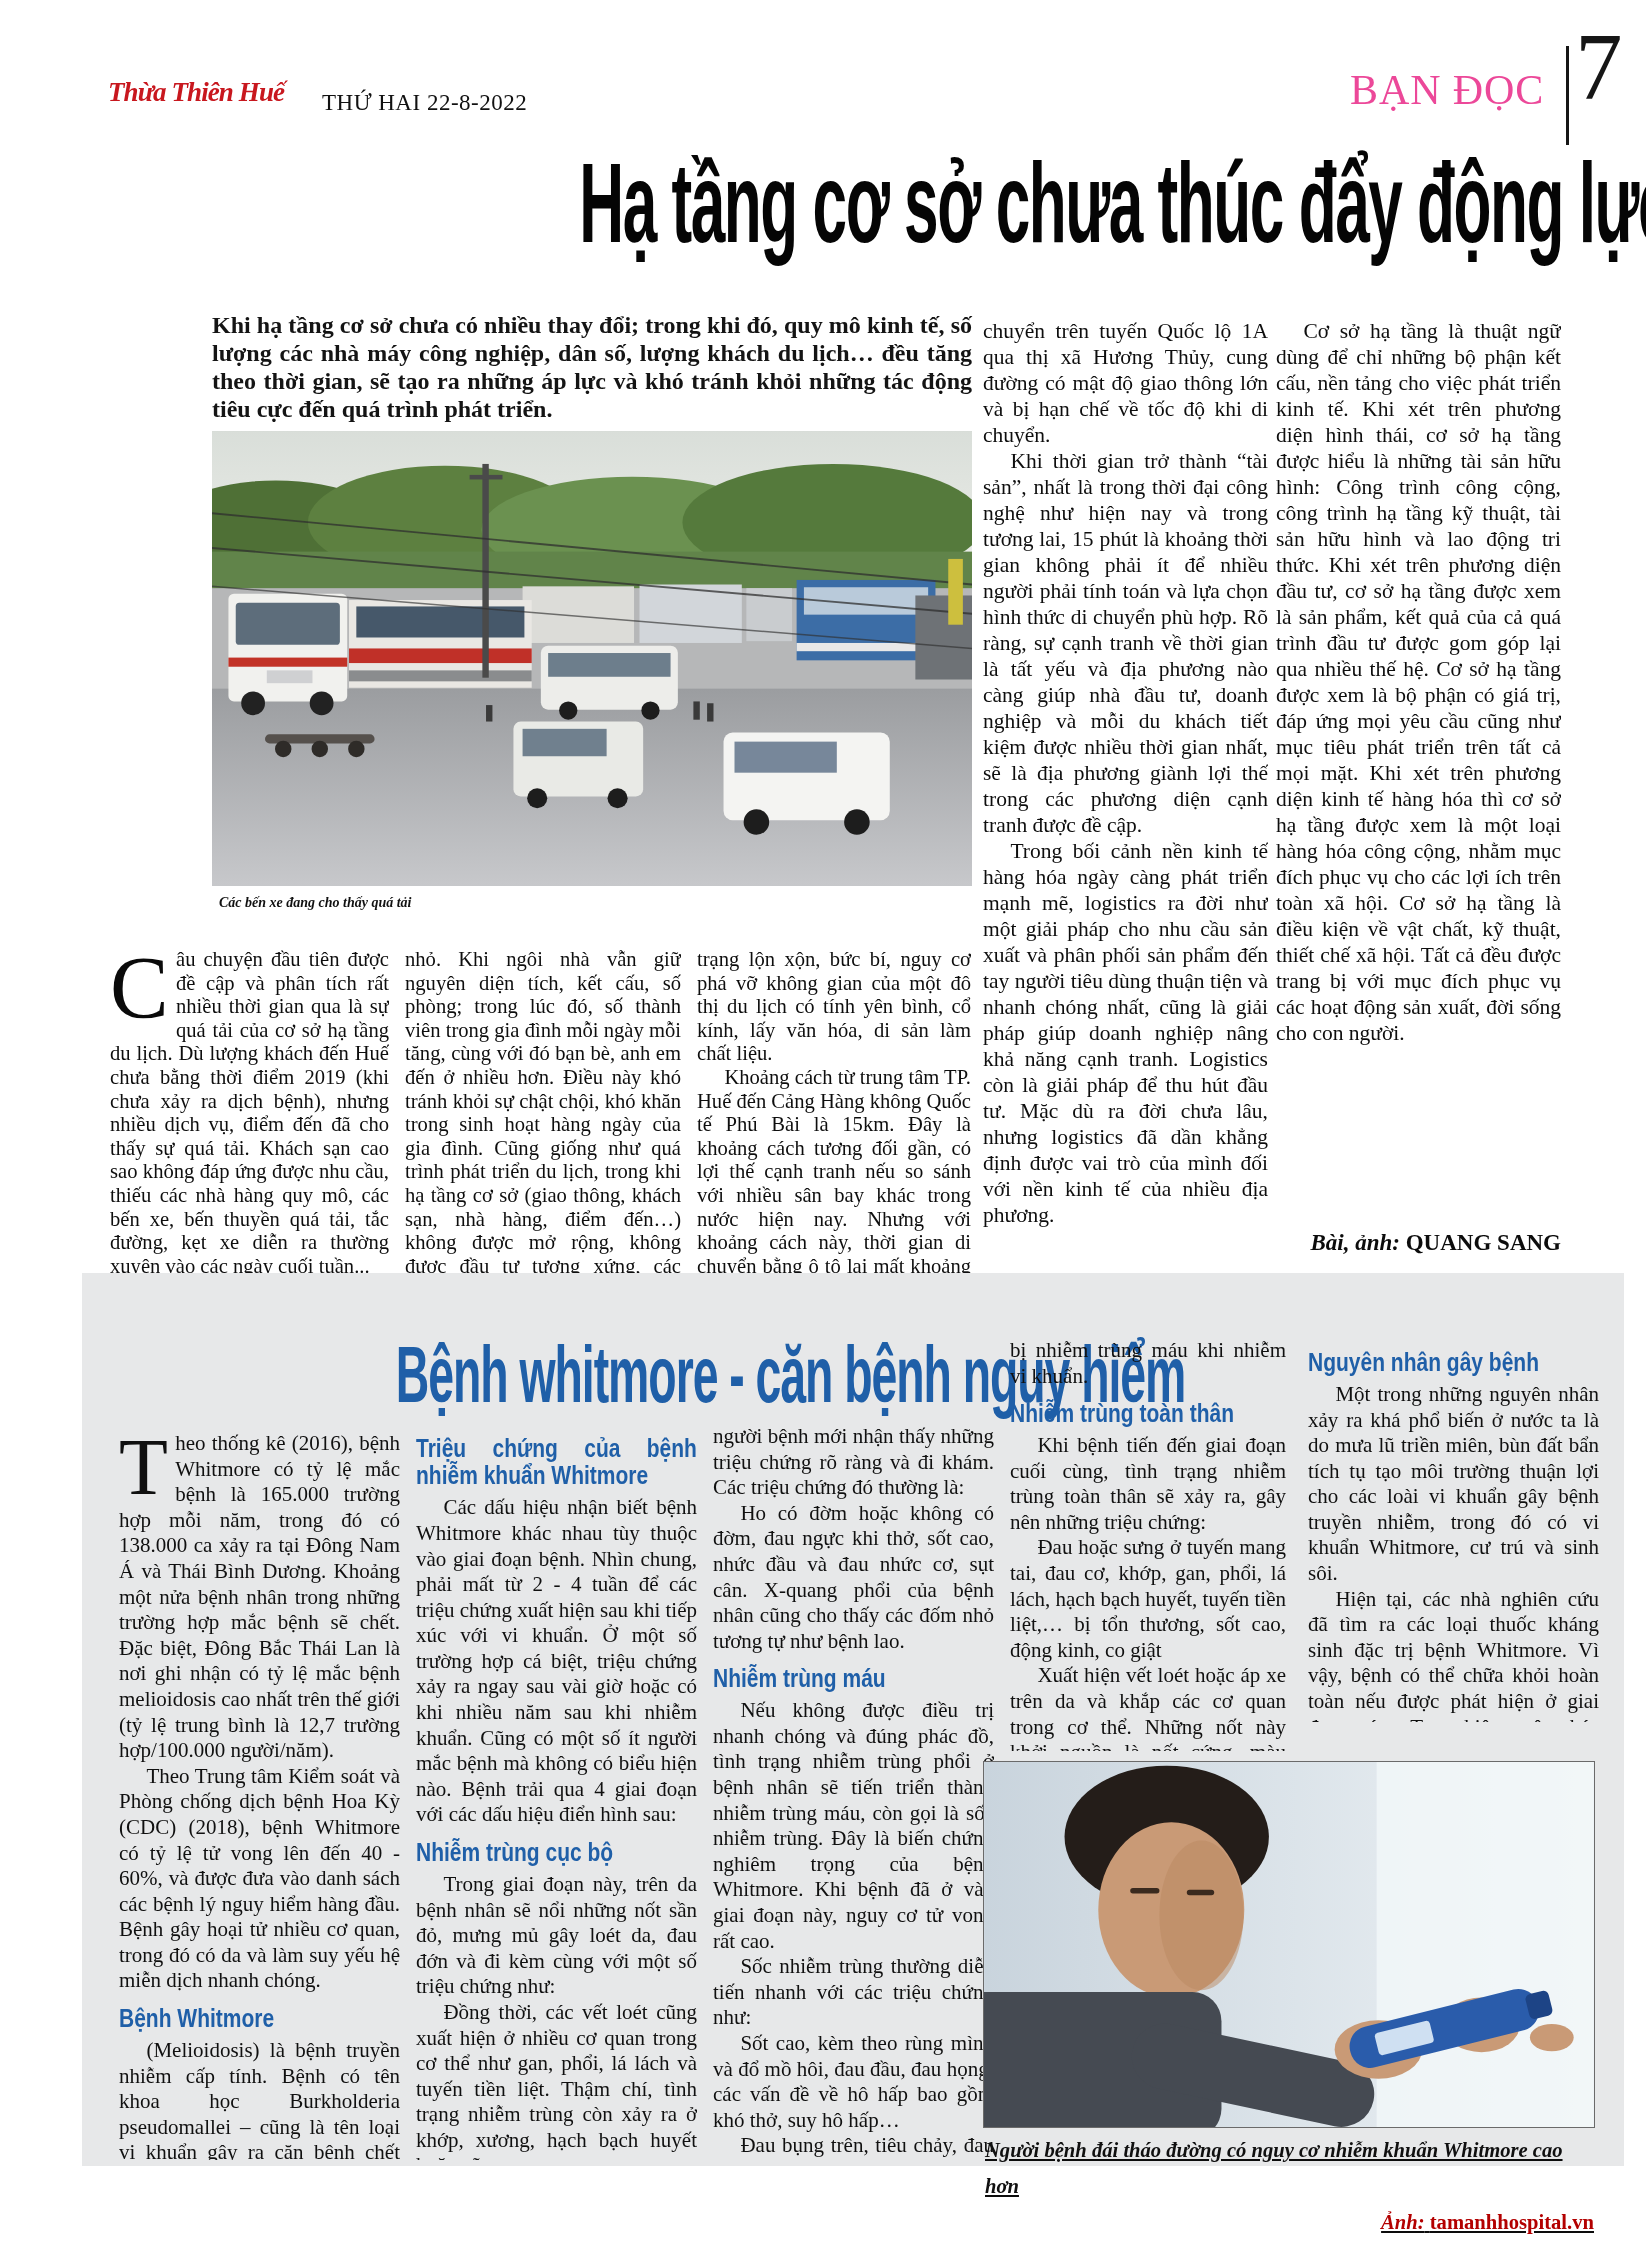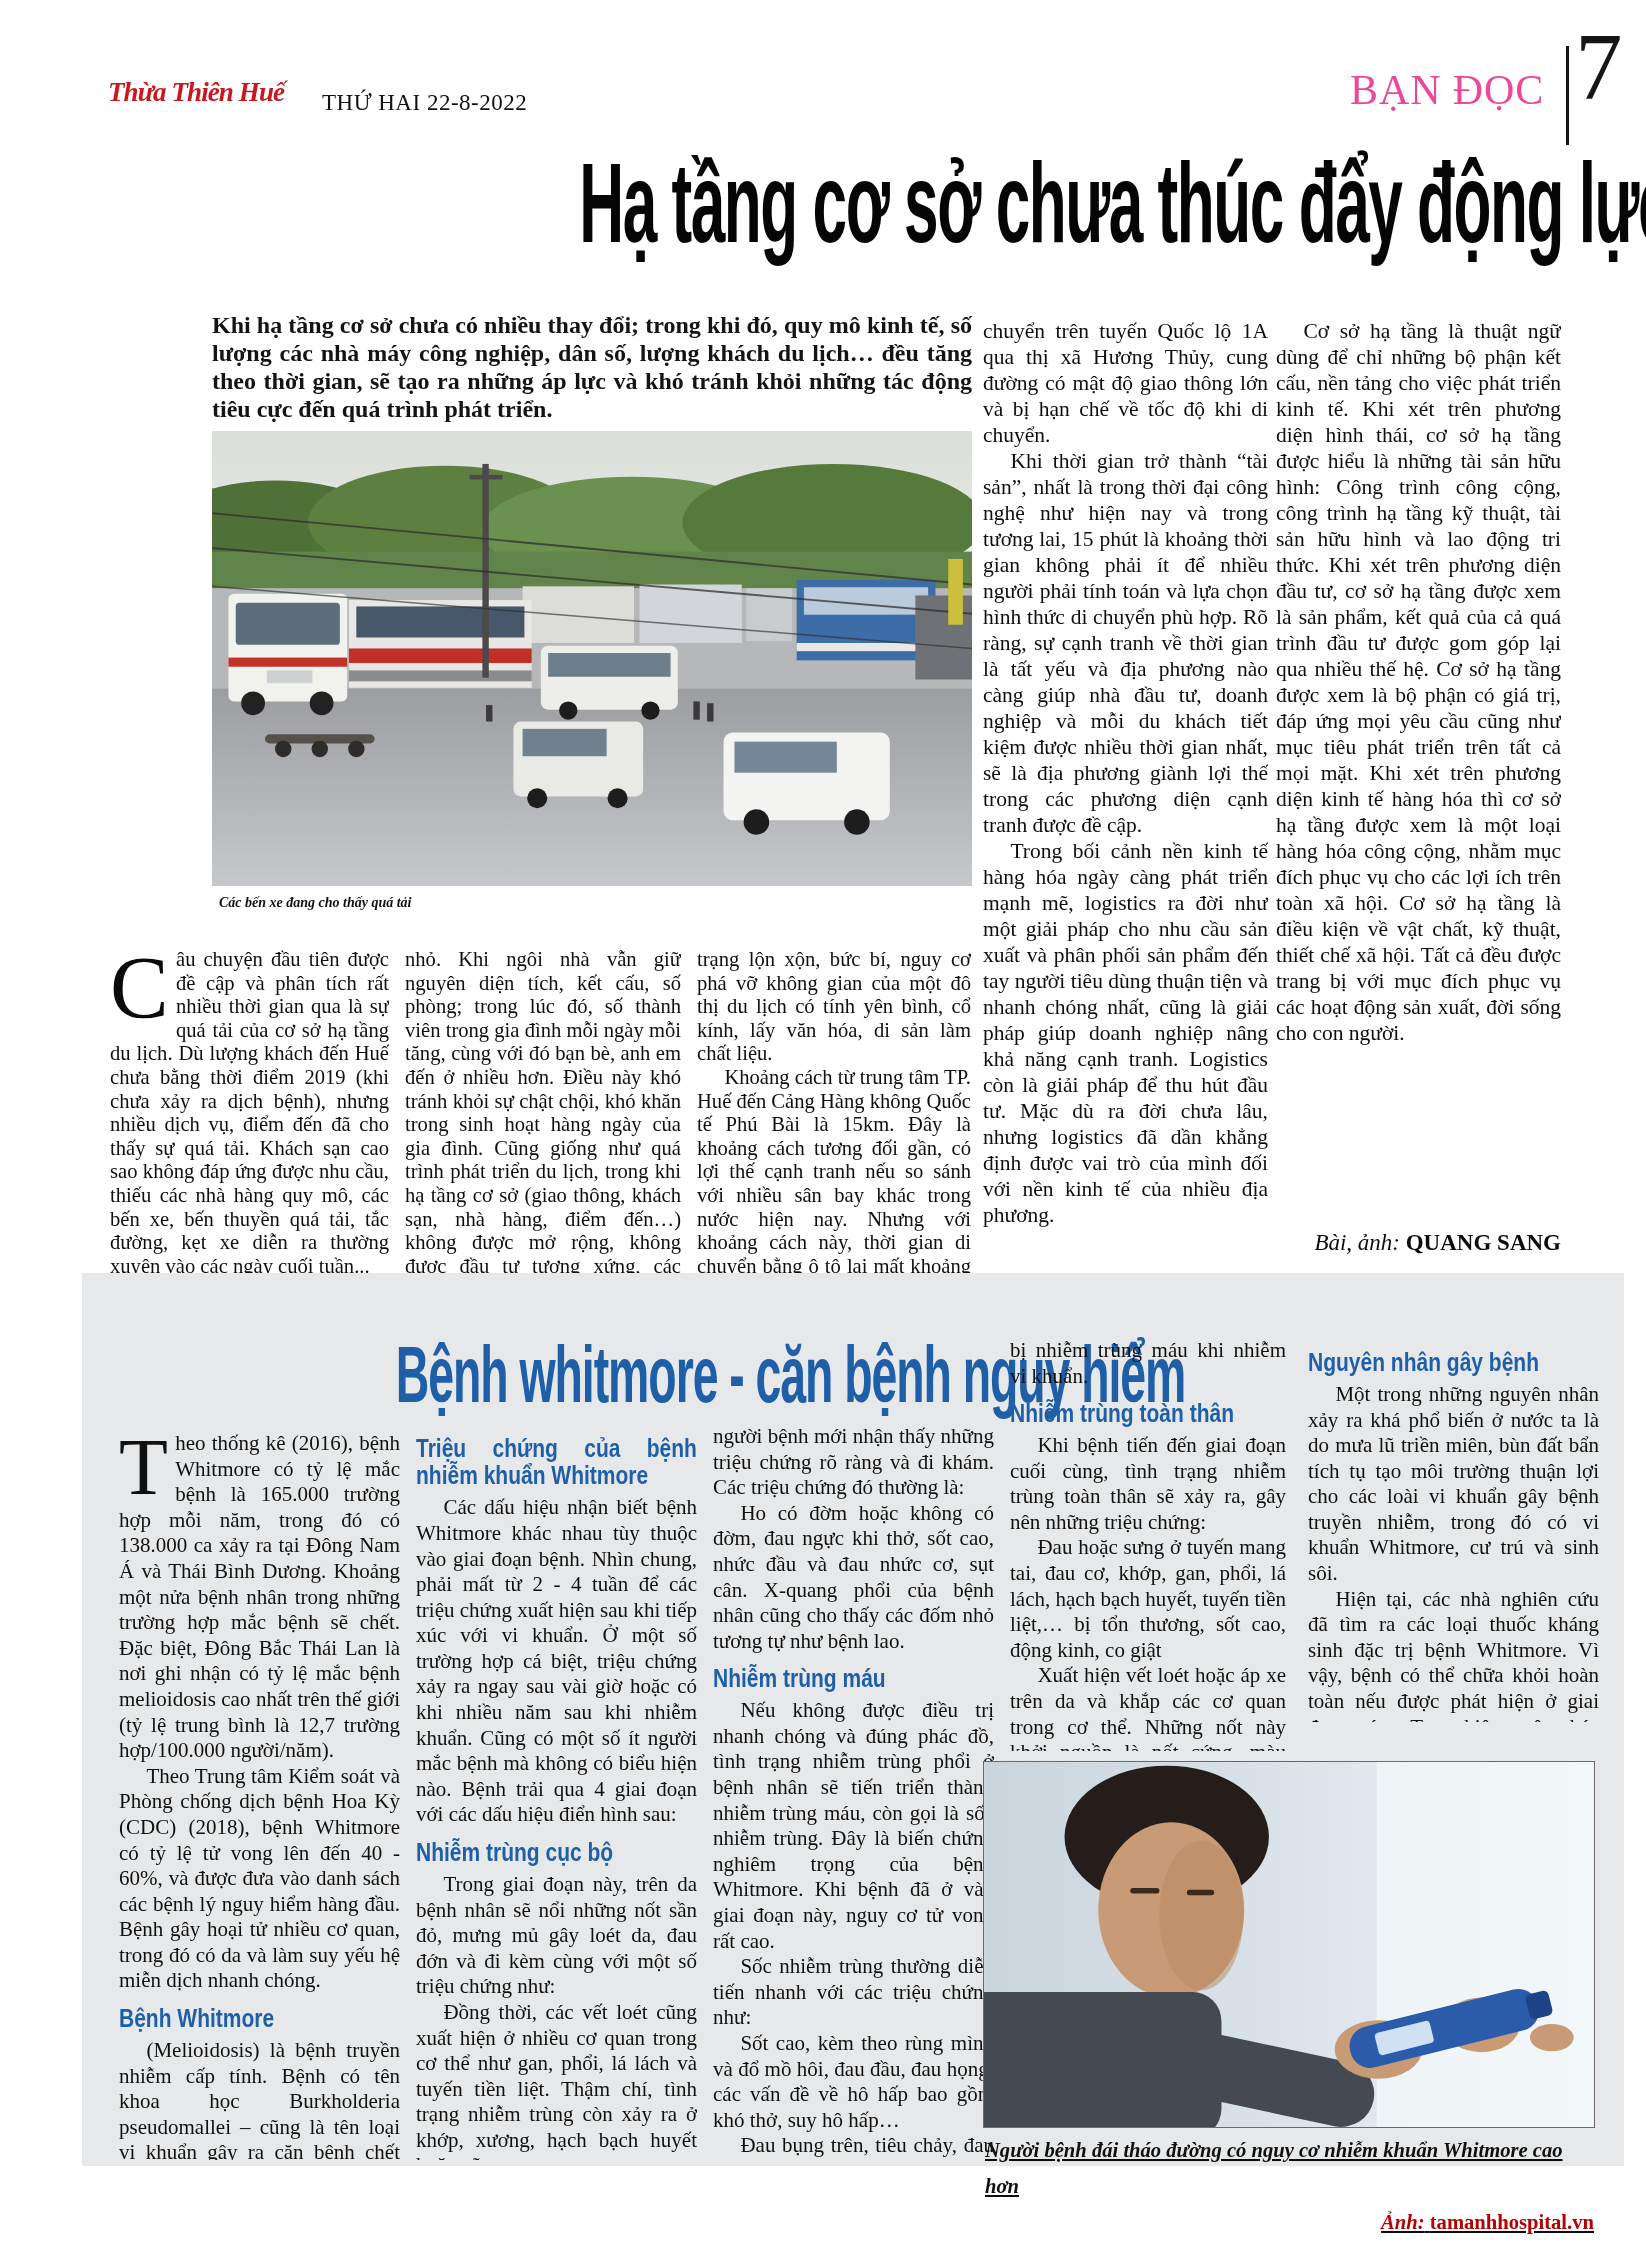--- a/index.html
+++ b/index.html
@@ -27,21 +27,21 @@
   .bodycol p.noindent{text-indent:0;}
   .a1c4{left:983px;top:318px;width:285px;height:914px;}
   .a1c5{left:1276px;top:318px;width:285px;height:905px;}
   .a1b{top:948px;height:367px;font-size:20.6px;line-height:23.6px;}
   .a1b1{left:110px;width:279px;}
   .a1b2{left:405px;width:276px;}
   .a1b3{left:697px;width:274px;}
   .dropcap{float:left;font-size:88px;line-height:71px;padding:3.7px 7.3px 0 0;font-weight:normal;color:#0a0a0a;}
   .dropcap2{float:left;font-size:80px;line-height:68px;padding:1.8px 7.3px 0 0;}
   .byline1{position:absolute;left:1261px;top:1230px;width:300px;text-align:right;font-size:23px;}
-  .byline1 .lbl{font-style:italic;font-weight:normal;}
+  .byline1 .lbl{font-style:italic;font-weight:bold;}
   .byline1 .nm{font-weight:bold;}
   
   .a2box{position:absolute;left:82px;top:1273px;width:1542px;height:893px;background:#e7e8e9;}
   .h2wrap{position:absolute;left:110px;top:1329px;width:877px;text-align:center;}
   .h2wrap .squeeze{display:inline-block;white-space:nowrap;transform:scaleX(.58);transform-origin:center;
       font-family:"Liberation Sans",sans-serif;font-weight:bold;font-size:80px;line-height:1.15;
       letter-spacing:-1.8px;color:#1f5fa8;}
   .a2col{position:absolute;font-size:21px;line-height:25.6px;text-align:justify;overflow:hidden;color:#101010;}
   .a2col p{margin:0;text-indent:27.4px;}
   .a2col p.noindent{text-indent:0;}

